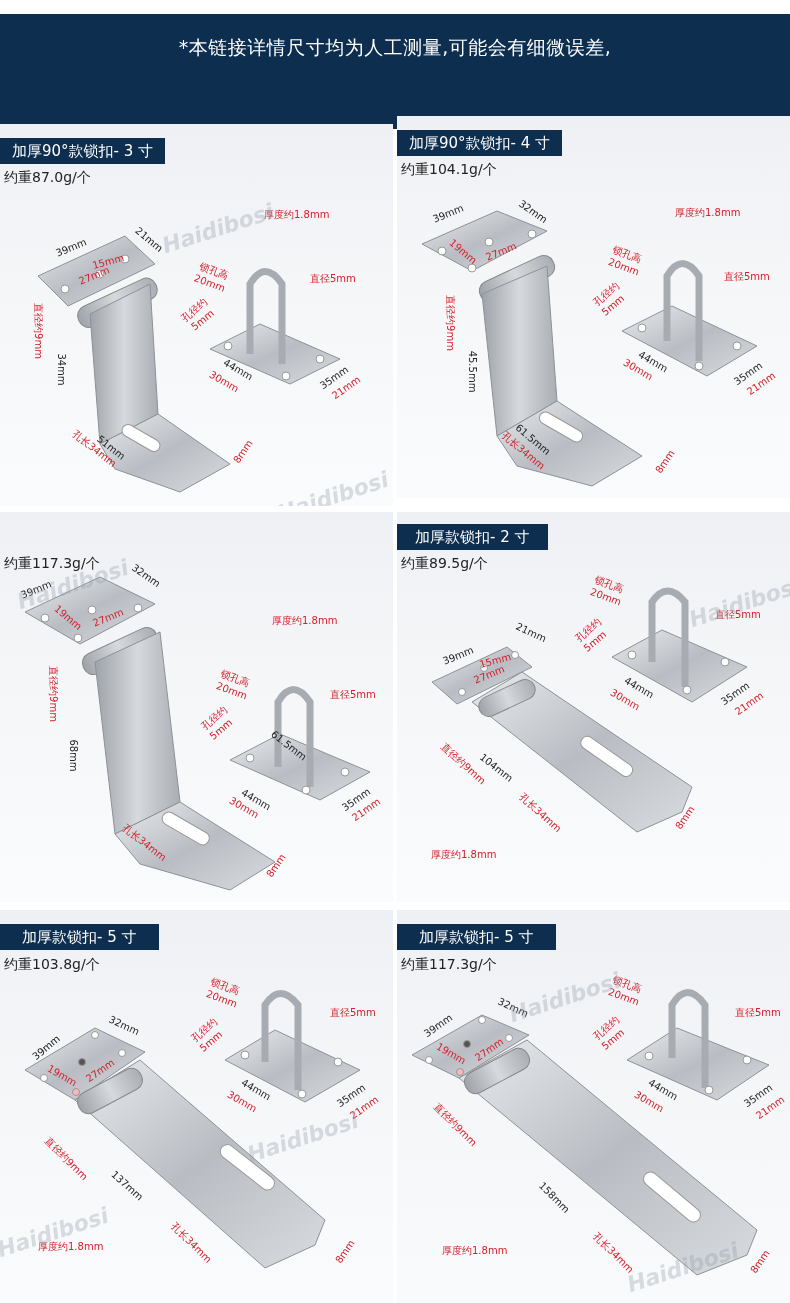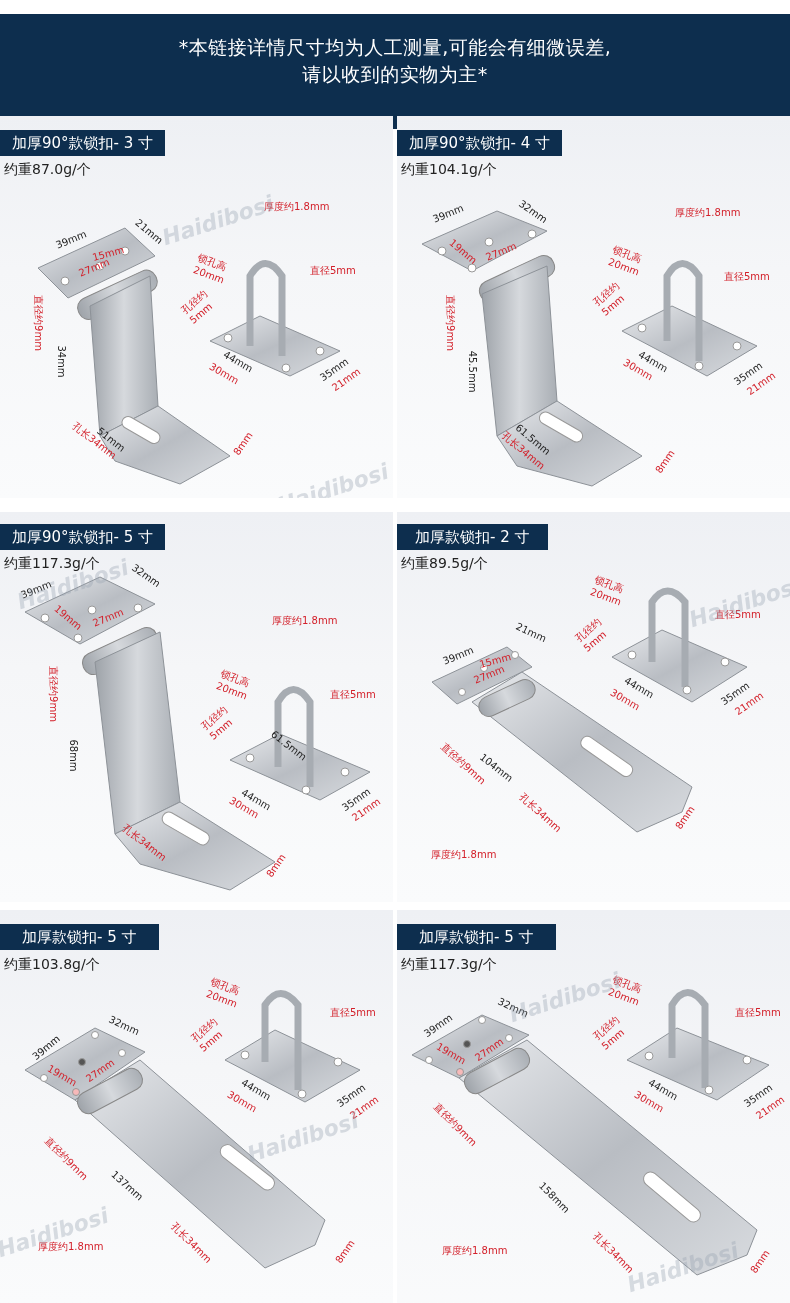--- a/index.html
+++ b/index.html
@@ -33,26 +33,25 @@
     position: absolute; color: rgba(150,160,175,0.35); font-weight: bold; font-style: italic;
     font-size: 22px; transform: rotate(-18deg); white-space: nowrap; pointer-events: none;
   }
   svg { position: absolute; left: 0; top: 0; }
 </style>
 </head>
 <body>
 
 <div class="banner">
   <div>*本链接详情尺寸均为人工测量,可能会有细微误差,</div>
-  <div>请以收到的实物为主*</div>
 </div>
 
 <div class="grid">
 
-  <div class="panel" style="left:0;top:0;height:382px;">
+  <div class="panel" style="left:0;top:8px;height:382px;text-align:center;">
     <div class="tag">加厚90°款锁扣- 3 寸</div>
     <div class="weight">约重87.0g/个</div>
     <svg width="393" height="382">
       <defs>
         <linearGradient id="steel" x1="0" y1="0" x2="1" y2="1">
           <stop offset="0" stop-color="#e8eaed"></stop>
             <stop offset="0.5" stop-color="#b9bdc3"></stop>
             <stop offset="1" stop-color="#d8dbdf"></stop>
         </linearGradient>
         <linearGradient id="steel2" x1="0" y1="0" x2="1" y2="0">
@@ -128,21 +127,20 @@
     <div class="dim red" style="left:213px;top:132px;width:34px;white-space:normal;transform:rotate(20deg);">锁孔高20mm</div>
     <div class="dim red" style="left:327px;top:154px;">直径5mm</div>
     <div class="dim red" style="left:198px;top:170px;width:30px;white-space:normal;transform:rotate(-40deg);">孔径约5mm</div>
     <div class="dim black" style="left:240px;top:240px;transform:rotate(30deg);">44mm</div>
     <div class="dim red" style="left:225px;top:248px;transform:rotate(30deg);">30mm</div>
     <div class="dim black" style="left:335px;top:252px;transform:rotate(-35deg);">35mm</div>
     <div class="dim red" style="left:348px;top:262px;transform:rotate(-35deg);">21mm</div>
   </div>
 
   <div class="panel" style="left:0;top:396px;height:390px;">
-    <div class="tag" style="top:12px;">加厚90°款锁扣- 5 寸</div>
     <div class="weight" style="top:43px;">约重117.3g/个</div>
     <svg width="393" height="390">
       <polygon points="25,100 100,65 155,92 80,132" fill="url(#steel)" stroke="#8d9298"></polygon>
       <rect x="80" y="128" width="80" height="22" rx="10" transform="rotate(-25 120 139)" fill="url(#steel2)" stroke="#888"></rect>
       <polygon points="95,150 160,120 180,290 115,322" fill="url(#steel2)" stroke="#8d9298"></polygon>
       <polygon points="115,322 180,290 275,350 230,378 140,352" fill="url(#steel)" stroke="#8d9298"></polygon>
       <rect x="160" y="310" width="52" height="13" rx="6" transform="rotate(30 186 316)" fill="#fff" stroke="#999"></rect>
       <circle cx="45" cy="106" r="4" fill="#fff" stroke="#999"></circle>
         <circle cx="78" cy="126" r="4" fill="#fff" stroke="#999"></circle>
         <circle cx="92" cy="98" r="4" fill="#fff" stroke="#999"></circle>

